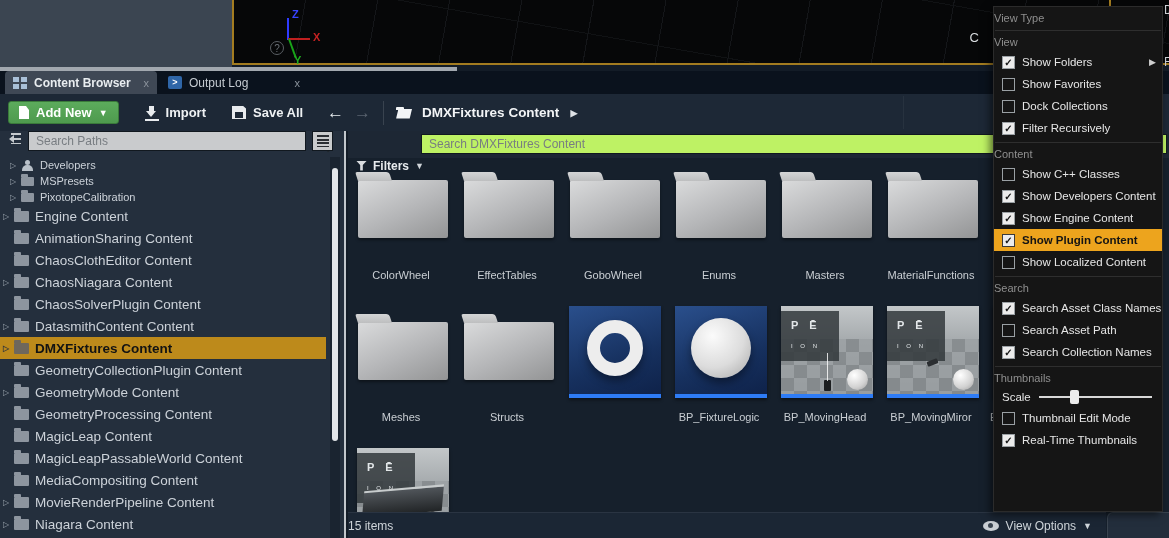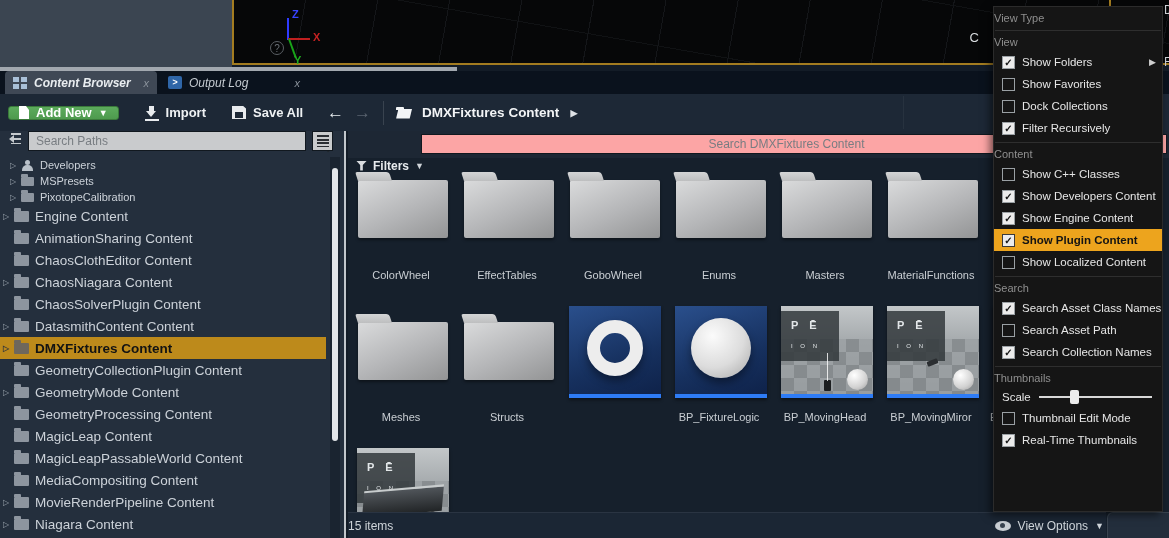--- a/index.html
+++ b/index.html
@@ -19,37 +19,37 @@
   .gz-z { left:38px; top:2px; color:#3743ff; font-size:11px; font-weight:bold; }
   .gz-x { left:59px; top:25px; color:#c42222; font-size:11px; font-weight:bold; }
   .gz-y { left:40px; top:48px; color:#1fae1f; font-size:11px; font-weight:bold; }
   .gz-help { left:16px; top:35px; width:14px; height:14px; border:1px solid #5a5f64; border-radius:50%; color:#6a7076; font-size:10px; text-align:center; line-height:13px; }
   .vp-frag-c { right:190px; top:30px; color:#d8dcdf; font-size:13px; }
   .vp-corner-tick { left:1109px; top:0; width:2px; height:7px; background:#a37c20; }
   .edge-frag-d { left:1164px; top:3px; font-size:12px; color:#cfd3d7; }
   .edge-frag-f { left:1164px; top:55px; font-size:12px; color:#cfd3d7; }
 
   
-  .tabbar { left:0; top:71px; width:1169px; height:23px; background:#0a121d;font-style:italic; }
+  .tabbar { left:0; top:71px; width:1169px; height:23px; background:#0a121d; }
   .tab { position:absolute; top:0; height:23px; display:flex; align-items:center; gap:7px; padding:0 8px; cursor:default; }
   .tab.active { left:5px; width:152px; background:#3f4855; border-radius:4px 4px 0 0; }
   .tab.inactive { left:160px; width:148px; }
   .tab .tlabel { font-size:12px; font-weight:bold; color:#e9edf0; white-space:nowrap; }
   .tab.inactive .tlabel { color:#c6ccd2; font-weight:normal; }
   .tab .tclose { margin-left:auto; color:#8b939c; font-size:11px; }
   .icon-grid { width:14px; height:12px; display:inline-block; background:
      linear-gradient(#a9c0d8,#a9c0d8) 0 0/6px 5px no-repeat,
      linear-gradient(#a9c0d8,#a9c0d8) 8px 0/6px 5px no-repeat,
      linear-gradient(#a9c0d8,#a9c0d8) 0 7px/6px 5px no-repeat,
      linear-gradient(#a9c0d8,#a9c0d8) 8px 7px/6px 5px no-repeat; }
   .icon-log { width:14px; height:13px; background:#2f66a8; border-radius:2px; color:#fff; font-size:9px; font-weight:bold; text-align:center; line-height:13px; }
 
   
   .toolbar { left:0; top:94px; width:1169px; height:37px; background:#1d2836; display:flex; align-items:center; }
-  .btn-addnew { margin-left:8px; height:14px; background:linear-gradient(#5cab5c,#4e9a4e); border:1px solid #3a7a3a; border-radius:3px;
+  .btn-addnew { margin-left:8px; height:23px; background:linear-gradient(#5cab5c,#4e9a4e); border:1px solid #3a7a3a; border-radius:3px;
      display:flex; align-items:center; gap:7px; padding:0 10px; color:#fff; font-weight:bold; font-size:13px; }
   .icon-page { width:10px; height:13px; background:#fff; clip-path:polygon(0 0,70% 0,100% 30%,100% 100%,0 100%); }
   .caret { font-size:9px; color:inherit; }
   .tb-btn { display:flex; align-items:center; gap:7px; color:#eef1f3; font-weight:bold; font-size:13px; margin-left:26px; }
   .icon-import { width:14px; height:13px; position:relative; }
   .icon-import:before { content:""; position:absolute; left:4px; top:0; width:5px; height:7px; background:#e8ebee; }
   .icon-import:after { content:""; position:absolute; left:1px; top:5px; border:5px solid transparent; border-top:6px solid #e8ebee; }
   .icon-import i { position:absolute; left:0; bottom:-2px; width:14px; height:2px; background:#e8ebee; }
   .icon-save { width:14px; height:13px; background:#e8ebee; clip-path:polygon(0 0,80% 0,100% 20%,100% 100%,0 100%); position:relative; }
   .icon-save:before { content:""; position:absolute; left:3px; top:6px; width:8px; height:6px; background:#1d2836; }
@@ -98,21 +98,21 @@
   .trow.sel .texp { color:#3a3a3a; }
   .lp-scroll-track { position:absolute; right:4px; top:26px; width:10px; height:381px; background:#1a2430; }
   .lp-scroll-thumb { position:absolute; right:6px; top:37px; width:6px; height:273px; background:#e2e5e8; border-radius:3px; }
 
   
   .main { left:348px; top:131px; width:821px; height:407px; background:#16202c; }
   .filter-row { position:absolute; left:0; top:0; width:100%; height:27px; background:#1d2734; display:flex; align-items:center; }
   .btn-filters { display:flex; align-items:center; gap:6px; margin-left:8px; font-size:12px; font-weight:bold; color:#e8ebee;margin-top:42px; }
   .icon-funnel { width:11px; height:10px; background:#d8dbde; clip-path:polygon(0 0,100% 0,62% 45%,62% 100%,38% 100%,38% 45%); }
   .main-search { position:absolute; left:73px; top:3px; width:746px; }
-  .main-search .search-input { width:100%; background:#fca5a5;text-align:center; }
+  .main-search .search-input { width:100%; background:#bef264; }
   .tiles { position:absolute; left:0; top:27px; width:100%; height:354px; overflow:hidden; }
   .tile-row { position:absolute; left:2px; display:flex; }
   .row1 { top:6px; } .row2 { top:148px; } .row3 { top:290px; }
   .cell { width:106px; display:flex; flex-direction:column; }
   .thumbwrap { width:106px; height:92px; display:flex; justify-content:center; position:relative; }
   .tlab { margin-top:13px; font-size:11px; line-height:13px; color:#c9ced3; text-align:center; max-width:102px; word-wrap:break-word; }
   .cell.partial .tlab { width:102px; text-align:left; padding-left:4px; }
   
   .fold { width:90px; height:58px; margin-top:16px; position:relative; background:linear-gradient(155deg,#dadbdc 0%,#b4b5b7 55%,#939495 100%); border-radius:2px; box-shadow:0 2px 3px rgba(0,0,0,.4); }
   .fold:before { content:""; position:absolute; left:0; top:-8px; width:34px; height:9px; background:linear-gradient(#d4d5d6,#bdbebf); border-radius:2px 3px 0 0; transform:skewX(18deg); transform-origin:bottom left; }
@@ -138,21 +138,21 @@
   .cell.head .rig, .cell.head .beam { display:block; }
   .mir { display:none; position:absolute; bottom:33px; left:40px; width:11px; height:5px; background:#2b2e31; transform:rotate(-22deg); border-radius:1px; }
   .cell.miror .mir { display:block; }
   .bigbar { position:absolute; left:6px; top:40px; width:80px; height:26px; background:linear-gradient(#50555a,#212426); transform:rotate(-5deg) skewX(-10deg); border-top:2px solid #c8cccd; }
   .bigbar:before { content:""; position:absolute; left:6px; bottom:-8px; width:3px; height:8px; background:#2a2d2f; }
   .bigbar:after { content:""; position:absolute; right:8px; bottom:-8px; width:3px; height:8px; background:#2a2d2f; }
 
   
   .statusbar { left:348px; top:512px; width:758px; height:26px; background:#1b2634; border-top:1px solid #2a3442; display:flex; align-items:center; }
   .status-text { margin-left:0; font-size:12px; color:#ced4d9; }
-  .view-options { margin-left:auto; margin-right:2px; display:flex; align-items:center; gap:7px; font-size:12px; color:#cfd5da; }
+  .view-options { margin-left:auto; margin-right:14px; display:flex; align-items:center; gap:7px; font-size:12px; color:#cfd5da; }
   .icon-eye { width:16px; height:10px; position:relative; }
   .icon-eye:before { content:""; position:absolute; left:0; top:0; width:16px; height:10px; background:#c9ced3; border-radius:50%; }
   .icon-eye:after { content:""; position:absolute; left:5.5px; top:2.5px; width:5px; height:5px; background:#39434f; border-radius:50%; }
   .status-stub { left:1107px; top:512px; width:62px; height:26px; background:#232e3c; border-top:1px solid #39434f; border-left:1px solid #39434f; border-radius:6px 0 0 0; }
 
   
   .menu { left:993px; top:6px; width:170px; height:506px; background:#151515; border:1px solid #2b2b2b; box-shadow:-3px 3px 8px rgba(0,0,0,.55); z-index:10; padding-top:3px; overflow:hidden; }
   .m-header { height:17px; line-height:16px; padding-left:0; font-size:11px; color:#8f8f8f; }
   .m-row { height:22px; display:flex; align-items:center; gap:7px; padding:0 6px 0 8px; font-size:11.5px; color:#e6e6e6; white-space:nowrap; }
   .m-sep { border-top:1px solid #2e2e2e; margin:3px 1px; }

